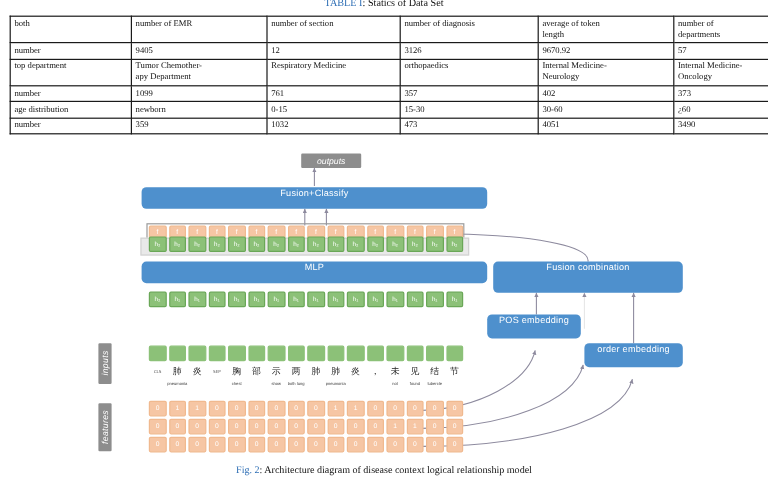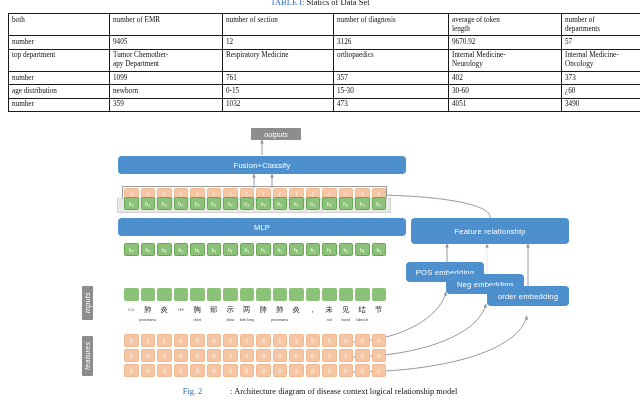--- a/index.html
+++ b/index.html
@@ -36,21 +36,21 @@
   .c5{width:106px;}
   .two-line{height:19px;}
 
   
   .diagram{
     position:absolute;left:0;top:126px;width:640px;height:258px;
     font-family:"Liberation Sans",sans-serif;
   }
   .blue{
     position:absolute;background:#4e90cd;color:#fff;border-radius:4px;
-    display:flex;align-items:center;justify-content:center;
+    display:flex;justify-content:center;
     font-size:7.6px;letter-spacing:0.2px;white-space:nowrap;
   }
   .gray-lbl{
     position:absolute;background:#8d8d8d;color:#fff;
     display:flex;align-items:center;justify-content:center;
     font-size:7.2px;font-style:italic;border-radius:1px;
   }
   .vlabel{
     writing-mode:vertical-rl;transform:rotate(180deg);
     letter-spacing:0.3px;
@@ -89,21 +89,21 @@
     position:absolute;border:0.7px solid #9b9b9b;background:transparent;
   }
   svg.arrows{position:absolute;left:0;top:0;width:640px;height:258px;overflow:visible;}
 
   
   .fig-caption{
     position:absolute;top:387px;left:0;width:640px;text-align:center;
     font-size:8.4px;font-family:"Liberation Serif",serif;
   }
   .fig-caption .fl{color:#2f6fb5;}
-  .fig-caption .ft{color:#111;padding-left:28px;}
+  .fig-caption .ft{color:#111;}
 </style>
 </head>
 <body>
 
 <div class="table-caption">
   <span class="tl">TABLE I</span><span class="tt">: Statics of Data Set</span>
 </div>
 
 <table class="stats">
   <tbody>
@@ -411,30 +411,27 @@
         <div class="obox" style="flex: 1 1 0px; min-width: 0px; font-size: 5.6px;">0</div>
         <div class="obox" style="flex: 1 1 0px; min-width: 0px; font-size: 5.6px;">0</div>
         <div class="obox" style="flex: 1 1 0px; min-width: 0px; font-size: 5.6px;">0</div>
         <div class="obox" style="flex: 1 1 0px; min-width: 0px; font-size: 5.6px;">0</div>
         <div class="obox" style="flex: 1 1 0px; min-width: 0px; font-size: 5.6px;">0</div>
         <div class="obox" style="flex: 1 1 0px; min-width: 0px; font-size: 5.6px;">0</div>
       </div>
   </div>
 
   <div class="blue" style="left:411px;top:92px;width:158px;height:26px;">
-    <span>Feature relationship</span>
+    <span>Fusion combination</span>
   </div>
 
   <div class="blue" style="left:406px;top:136px;width:78px;height:20px;">
     <span>POS embedding</span>
   </div>
 
-  <div class="blue" style="left:446px;top:148px;width:78px;height:20px;">
-    <span>Neg embedding</span>
-  </div>
 
   <div class="blue" style="left:487px;top:160px;width:82px;height:20px;">
     <span>order embedding</span>
   </div>
 
 </div>
 
 <div class="fig-caption">
   <span class="fl">Fig. 2</span><span class="ft">: Architecture diagram of disease context logical relationship model</span>
 </div>

